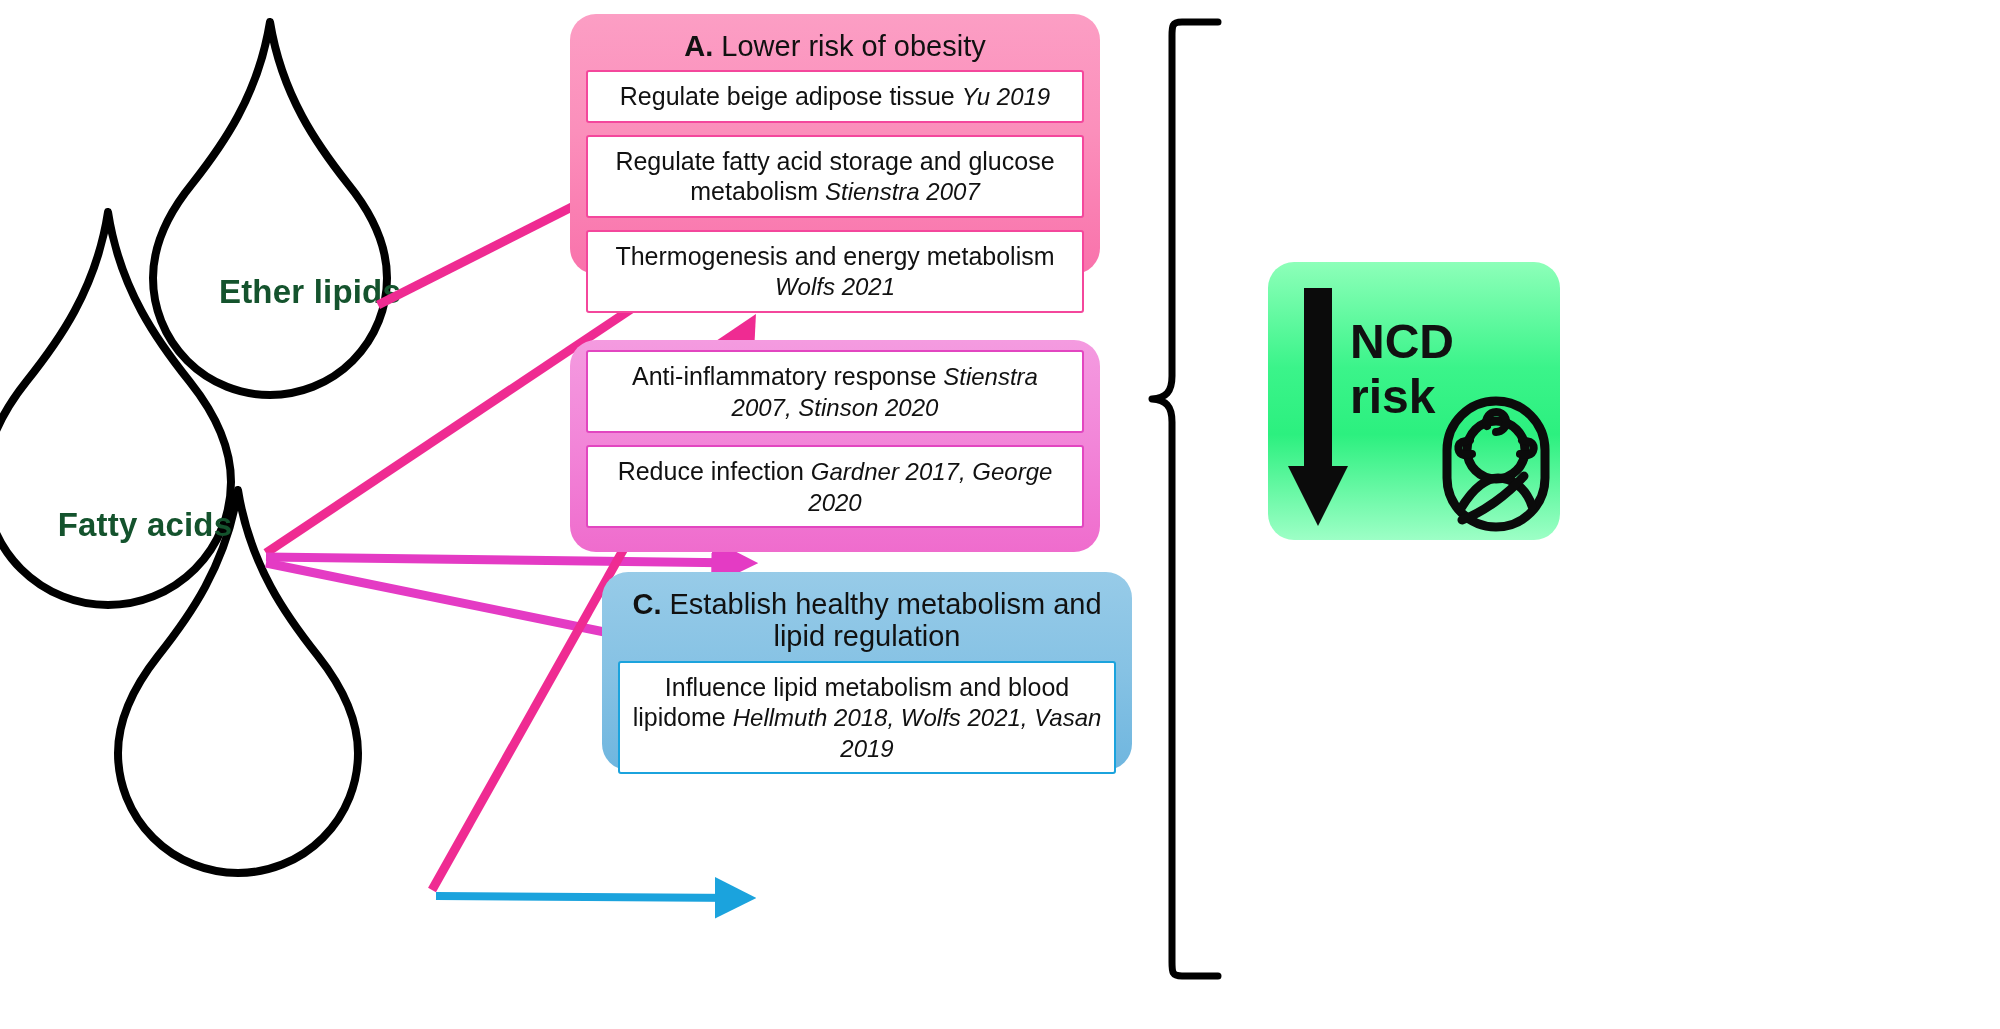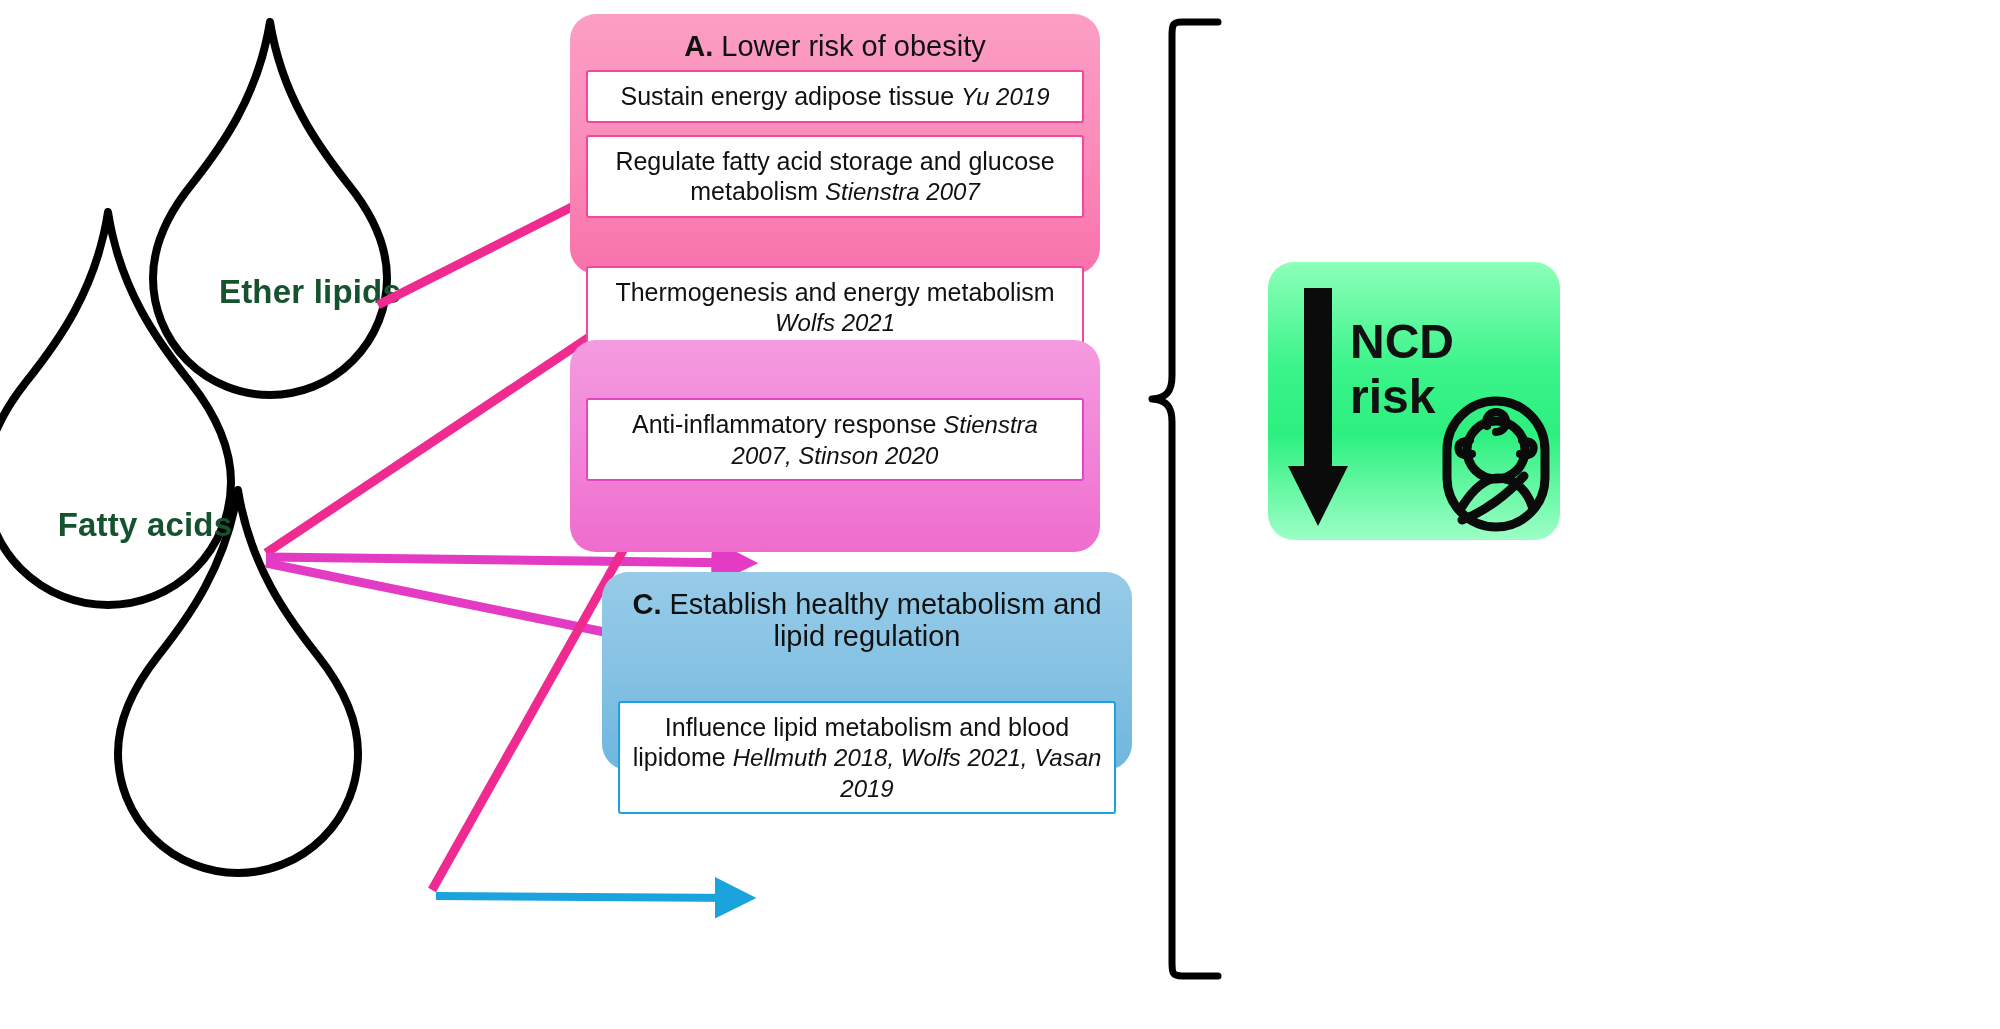--- a/index.html
+++ b/index.html
@@ -21,21 +21,21 @@
   .panel-title{
     text-align:center;color:#111;font-size:29px;line-height:1.12;
     margin:6px 0 8px 0;font-weight:400;
   }
   .panel-title b{font-weight:bold;}
   .item{
     background:#ffffff;border-radius:3px;box-sizing:border-box;
     text-align:center;color:#111;font-size:25px;line-height:1.22;
     padding:9px 12px;margin-bottom:12px;
   }
-  .item:last-child{margin-bottom:0;margin-top:48px;}
+  .item:last-child{margin-bottom:0;}
   .item i{font-style:italic;font-size:24px;}
 
   #panelA{left:570px;top:14px;width:530px;height:260px;
     background:linear-gradient(180deg,#fc9ec4 0%,#fb8fbb 45%,#f972ab 100%);}
   #panelA .item{border:2.5px solid #f4479c;}
   #panelB{left:570px;top:340px;width:530px;height:212px;
     background:linear-gradient(180deg,#f49be0 0%,#f285d8 50%,#ef6ccd 100%);}
   #panelB .item{border:2.5px solid #e246c0;}
   #panelC{left:602px;top:572px;width:530px;height:198px;
     background:linear-gradient(180deg,#97cbe8 0%,#86c2e4 50%,#6fb6df 100%);}
@@ -109,33 +109,36 @@
          C1166 400 1172 406 1172 422 L1172 962
          C1172 972 1172 976 1182 976 L1218 976" fill="none" stroke="#000" stroke-width="7" stroke-linecap="round" stroke-linejoin="round"></path>
   </svg>
 
   <div class="panel" id="panelA">
     <div class="panel-title">
       <b>A.</b>
       <span>Lower risk of obesity</span>
     </div>
     <div class="item">
-      <span>Sustain energy adipose tissue </span><i>Yu 2019</i>
+      <span>Regulate beige adipose tissue </span><i>Yu 2019</i>
     </div>
     <div class="item">
       <span>Regulate fatty acid storage and glucose metabolism </span><i>Stienstra 2007</i>
     </div>
     <div class="item">
       <span>Thermogenesis and energy metabolism </span><i>Wolfs 2021</i>
     </div>
   </div>
 
   <div class="panel" id="panelB">
     <div class="item">
       <span>Anti-inflammatory response </span><i>Stienstra 2007, Stinson 2020</i>
+    </div>
+    <div class="item">
+      <span>Reduce infection </span><i>Gardner 2017, George 2020</i>
     </div>
   </div>
 
   <div class="panel" id="panelC">
     <div class="panel-title">
       <b>C.</b>
       <span>Establish healthy metabolism and lipid regulation</span>
     </div>
     <div class="item">
       <span>Influence lipid metabolism and blood lipidome </span><i>Hellmuth 2018, Wolfs 2021, Vasan 2019</i>

